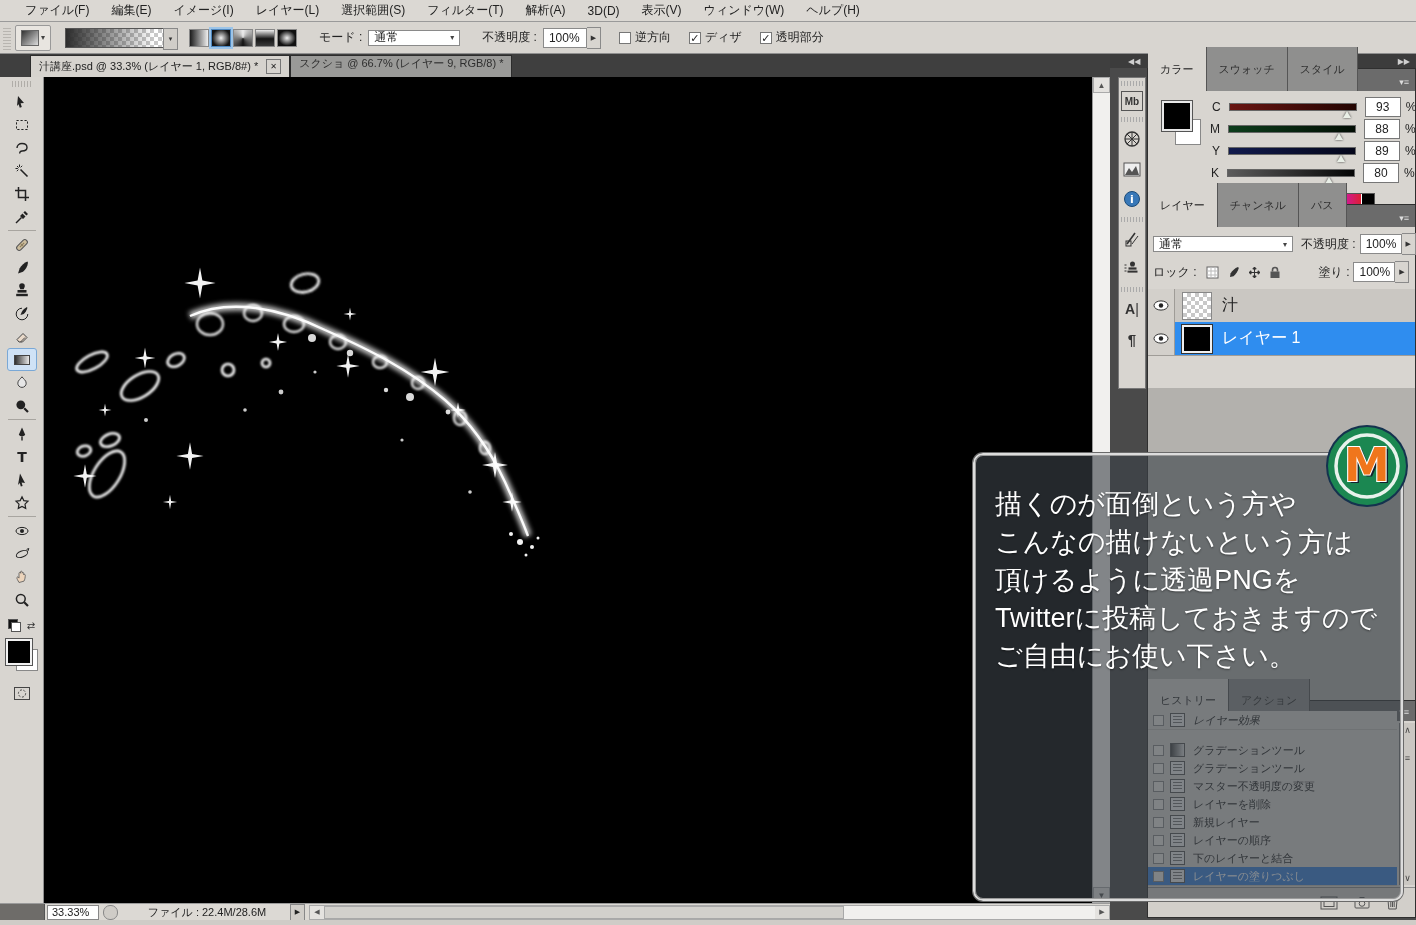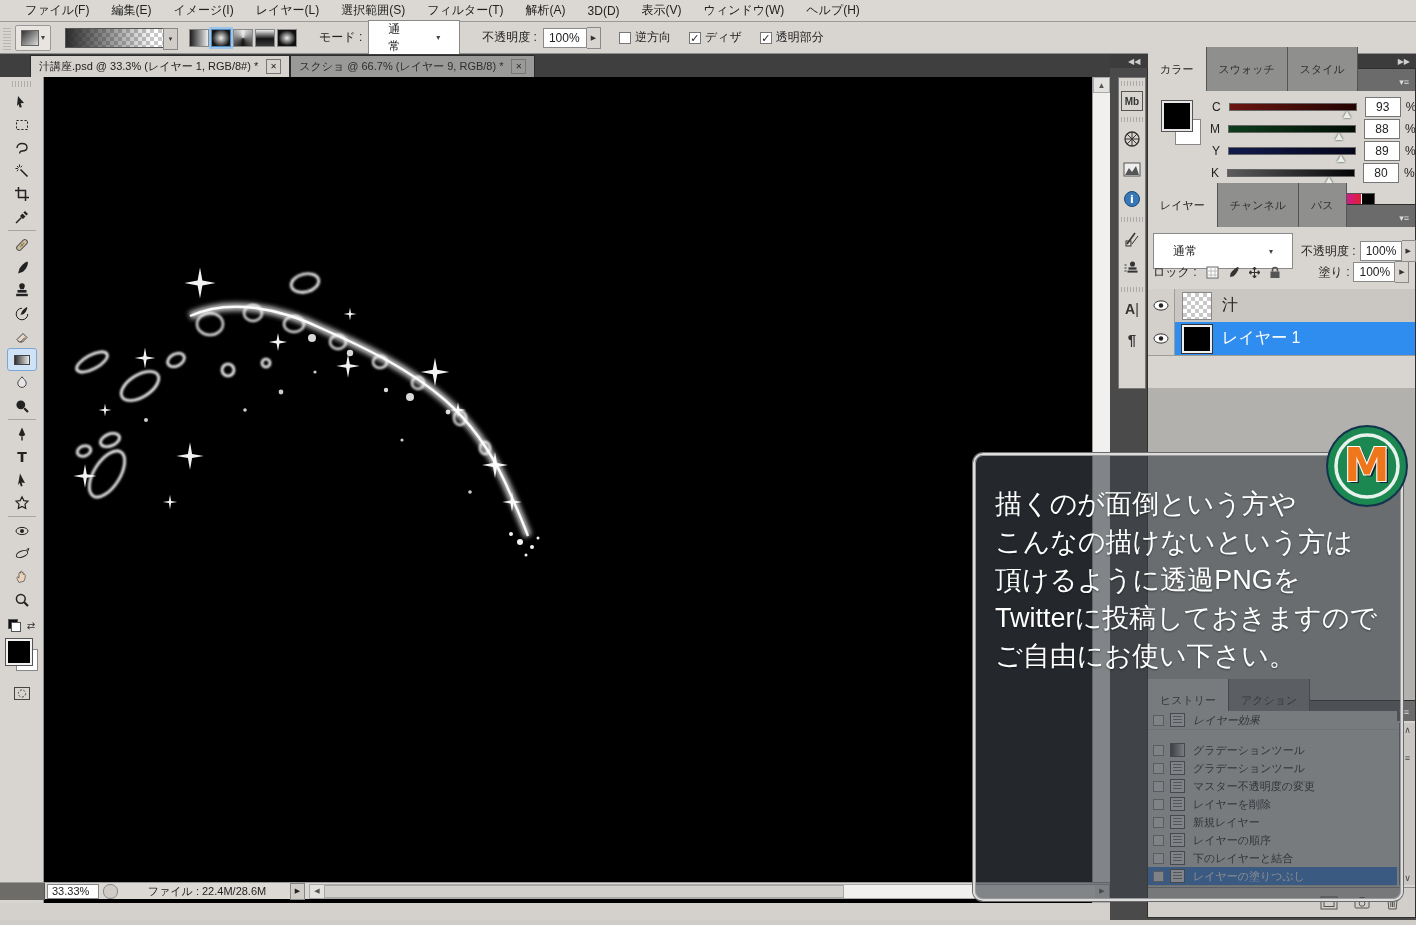--- a/index.html
+++ b/index.html
@@ -26,32 +26,32 @@
                    display:flex;align-items:center;justify-content:center;font-size:7px;color:#333;}
   .gtypes{display:flex;gap:2px;margin-left:24px;}
   .gtype{width:20px;height:18px;border:1px solid #888;box-sizing:border-box;}
   .gtype.sel{outline:2px solid #9cc4e8;outline-offset:0;border-color:#4e88c0;}
   .gt-linear{background:linear-gradient(90deg,#1c1c1c,#efefef);}
   .gt-radial{background:radial-gradient(circle at 50% 50%,#f2f2f2 0%,#141414 75%);}
   .gt-angle{background:conic-gradient(from 180deg,#111,#eee,#111);}
   .gt-reflect{background:linear-gradient(180deg,#efefef 0%,#141414 55%,#3a3a3a 100%);}
   .gt-diamond{background:radial-gradient(ellipse 60% 60% at 50% 50%,#f0f0f0 0%,#101010 80%);}
   .optlabel{margin-left:22px;white-space:nowrap;}
-  .select{height:36px;background:#fff;border:1px solid #8a8a8a;display:flex;align-items:center;justify-content:space-between;
-          padding:0 19px;box-sizing:border-box;gap:36px;}
+  .select{height:16px;background:#fff;border:1px solid #8a8a8a;display:flex;align-items:center;justify-content:space-between;
+          padding:0 5px;box-sizing:border-box;gap:36px;}
   .spinbox{height:20px;background:#fff;border:1px solid #8a8a8a;display:flex;align-items:center;padding:0 5px;box-sizing:border-box;}
   .spinbtn{width:13px;height:20px;border:1px solid #8a8a8a;border-left:none;background:#d8d5d0;display:flex;align-items:center;justify-content:center;font-size:7px;color:#333;}
   .cbwrap{display:flex;align-items:center;gap:4px;margin-left:18px;white-space:nowrap;}
   .cb{width:12px;height:12px;background:#fff;border:1px solid #777;display:inline-flex;align-items:center;justify-content:center;
       font-size:11px;line-height:10px;color:#222;box-sizing:border-box;}
   
   .tabbar{left:0;top:54px;width:1110px;height:23px;background:#3f3f3f;display:flex;align-items:flex-end;padding-left:30px;box-sizing:border-box;}
   .doctab{height:21px;display:flex;align-items:center;gap:8px;padding:0 8px;font-size:11px;border:1px solid #2c2c2c;border-bottom:none;}
   .doctab.active{background:#d6d3ce;color:#222;}
-  .doctab.inactive{background:#9a9a98;color:#2e2e2e;}
+  .doctab.inactive{background:#9a9a98;color:#2e2e2e;flex-direction:column;}
   .tabclose{width:13px;height:13px;border:1px solid #777;display:flex;align-items:center;justify-content:center;font-size:8px;background:transparent;}
   
   .toolpal{left:0;top:77px;width:44px;height:826px;background:#d8d5d0;border-right:1px solid #8f8f8f;box-sizing:border-box;
            display:flex;flex-direction:column;align-items:center;padding-top:4px;}
   .pal-grip{width:20px;height:6px;background:repeating-linear-gradient(90deg,#b0ada8 0 1px,transparent 1px 3px);margin-bottom:3px;}
   .tool{width:30px;height:23px;display:flex;align-items:center;justify-content:center;border-radius:3px;box-sizing:border-box;}
   .tool.sel{background:#cfe2f6;border:1px solid #7aa8d6;}
   .tsep{width:28px;height:1px;background:#a8a5a0;margin:2px 0;}
   .fgbg{position:relative;width:34px;height:34px;margin-top:6px;}
   .fg{position:absolute;left:1px;top:1px;width:22px;height:22px;background:#000;border:2px solid #f2f2f2;outline:1px solid #555;}
@@ -61,21 +61,21 @@
   .minifgbg .a{position:absolute;left:0;top:0;width:8px;height:8px;background:#111;border:1px solid #555;}
   .minifgbg .b{position:absolute;right:0;bottom:0;width:8px;height:8px;background:#fff;border:1px solid #555;}
   .swaparr{font-size:10px;color:#333;}
   
   .canvas{left:44px;top:77px;width:1048px;height:826px;background:#000;}
   
   .vscroll{left:1092px;top:77px;width:18px;height:826px;background:#f1f0ee;border-left:1px solid #9a9a9a;box-sizing:border-box;}
   .varrow{position:absolute;left:0;width:17px;height:16px;display:flex;align-items:center;justify-content:center;
           font-size:8px;color:#555;background:#e4e2df;border:1px solid #aaa;box-sizing:border-box;}
   
-  .statusrow{left:0;top:882px;width:1110px;height:17px;background:#dcd9d4;border-top:1px solid #9a9a9a;
+  .statusrow{left:0;top:903px;width:1110px;height:17px;background:#dcd9d4;border-top:1px solid #9a9a9a;
              display:flex;align-items:center;font-size:11px;box-sizing:border-box;}
   .statl-corner{width:44px;height:17px;background:#6e6c69;border-right:1px solid #555;}
   .zoombox{width:52px;height:15px;background:#fff;border:1px solid #888;margin-left:2px;display:flex;align-items:center;padding-left:4px;box-sizing:border-box;}
   .staticon{width:13px;height:13px;border:1px solid #888;border-radius:7px;margin-left:4px;background:#cfccc7;}
   .fileinfo{margin-left:10px;width:158px;text-align:center;}
   .statbtn{width:13px;height:15px;border:1px solid #888;background:#d0cdc8;display:flex;align-items:center;justify-content:center;font-size:7px;margin-left:4px;}
   .hscroll{position:relative;flex:1;height:15px;background:#f1f0ee;border:1px solid #aaa;margin-left:4px;box-sizing:border-box;}
   .hthumb{position:absolute;left:14px;top:0;width:520px;height:13px;background:#d2d0cc;border:1px solid #a8a8a8;box-sizing:border-box;}
   .harrow{position:absolute;top:0;width:14px;height:13px;background:#e4e2df;display:flex;align-items:center;justify-content:center;font-size:7px;color:#555;}
   

